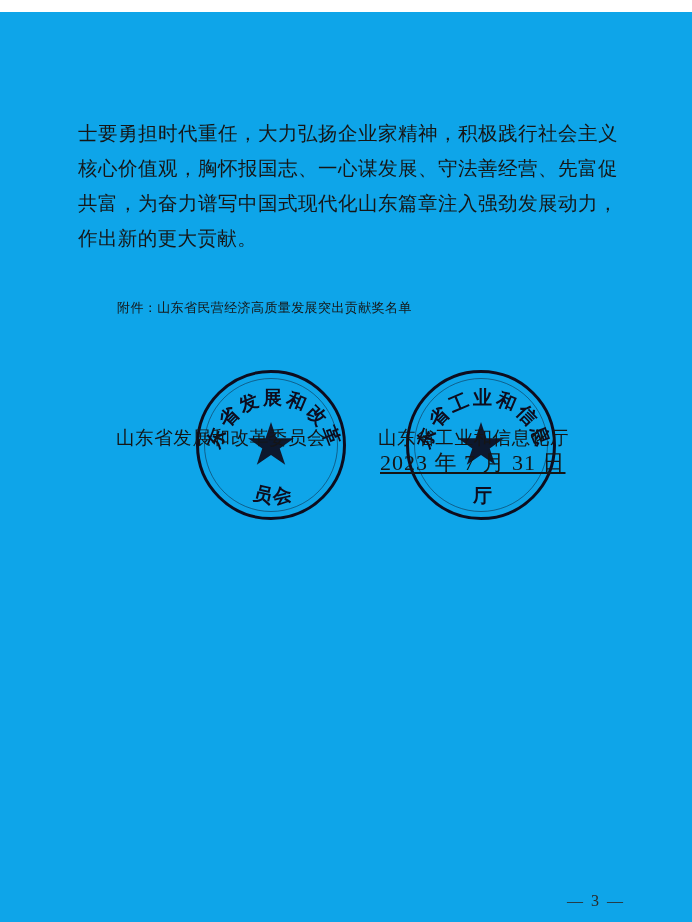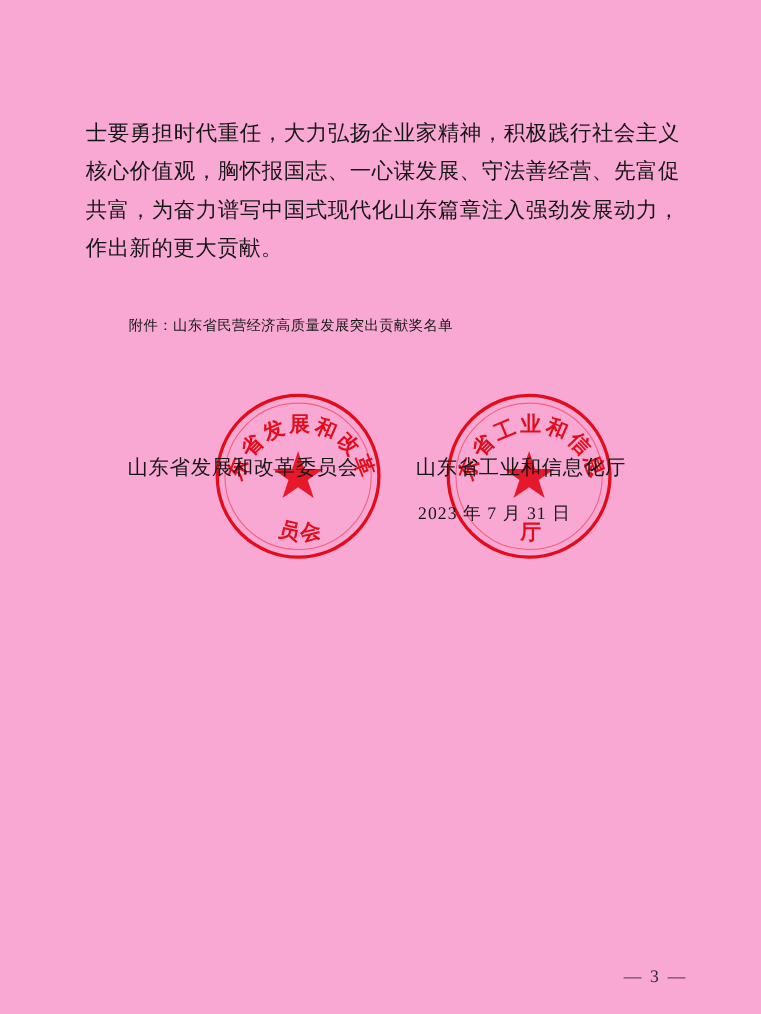--- a/index.html
+++ b/index.html
@@ -12,21 +12,22 @@
     height: 922px;
     position: relative;
     font-family: "Liberation Serif", "DejaVu Serif", serif;
     color: #1a1a1a;
     overflow: hidden;
   }
 
   .page {
     position: absolute;
     inset: 0;
-    background: #f9a8d4;
+    background: #0ea5e9;
+    margin-top: 12px;
   }
 
   .body-text {
     position: absolute;
     left: 78px;
     top: 84px;
     width: 540px;
     font-size: 19.5px;
     line-height: 35px;
     letter-spacing: 0.4px;
@@ -59,21 +60,21 @@
   .signer {
     position: absolute;
     font-size: 18.5px;
     line-height: 32px;
     letter-spacing: 0.6px;
     color: #151515;
     white-space: nowrap;
   }
   .signer-left  { left: 38px;  top: 55px; }
   .signer-right { left: 300px; top: 55px; }
-  .date-right   { left: 302px; top: 97px; font-size: 16px; letter-spacing: 1px; color: #151515; white-space: nowrap; }
+  .date-right   { left: 302px; top: 80px; font-size: 22px; letter-spacing: 1px; color: #151515; white-space: nowrap; text-decoration: underline; }
 
   
   .seal {
     position: absolute;
     width: 150px;
     height: 150px;
     border-radius: 50%;
     border: 3.5px solid #e8000f;
     box-sizing: border-box;
     opacity: 0.93;

